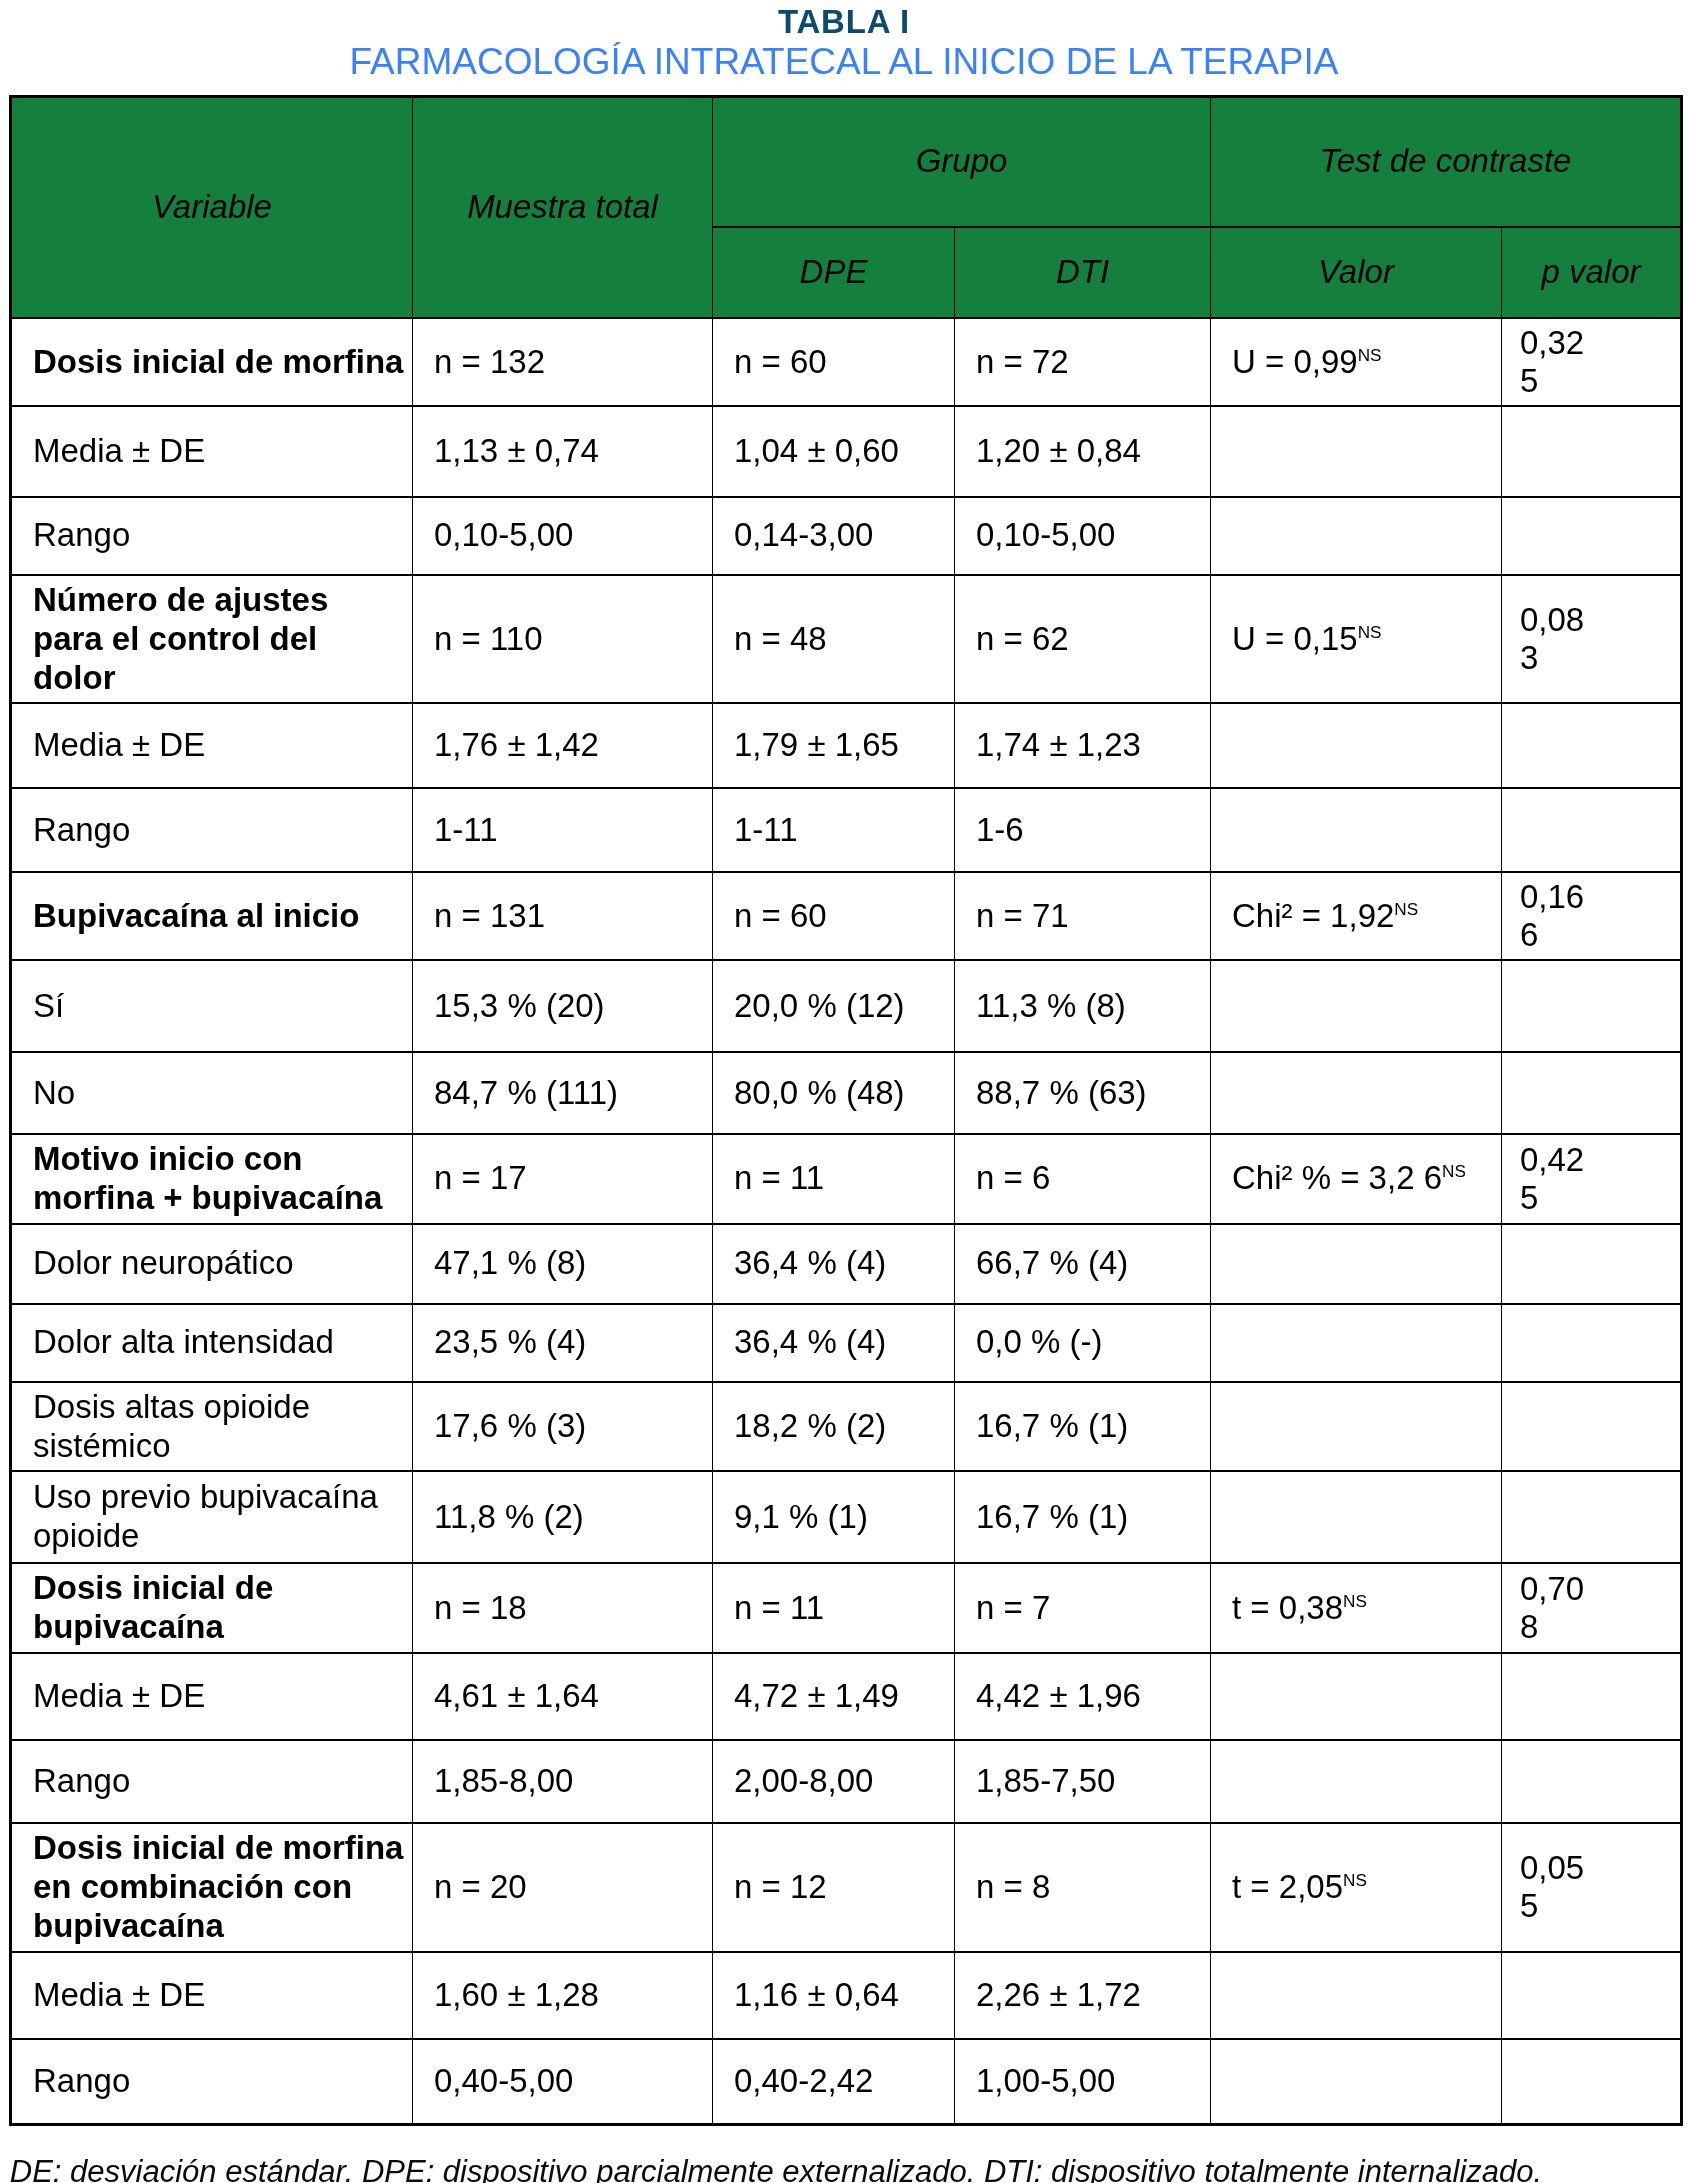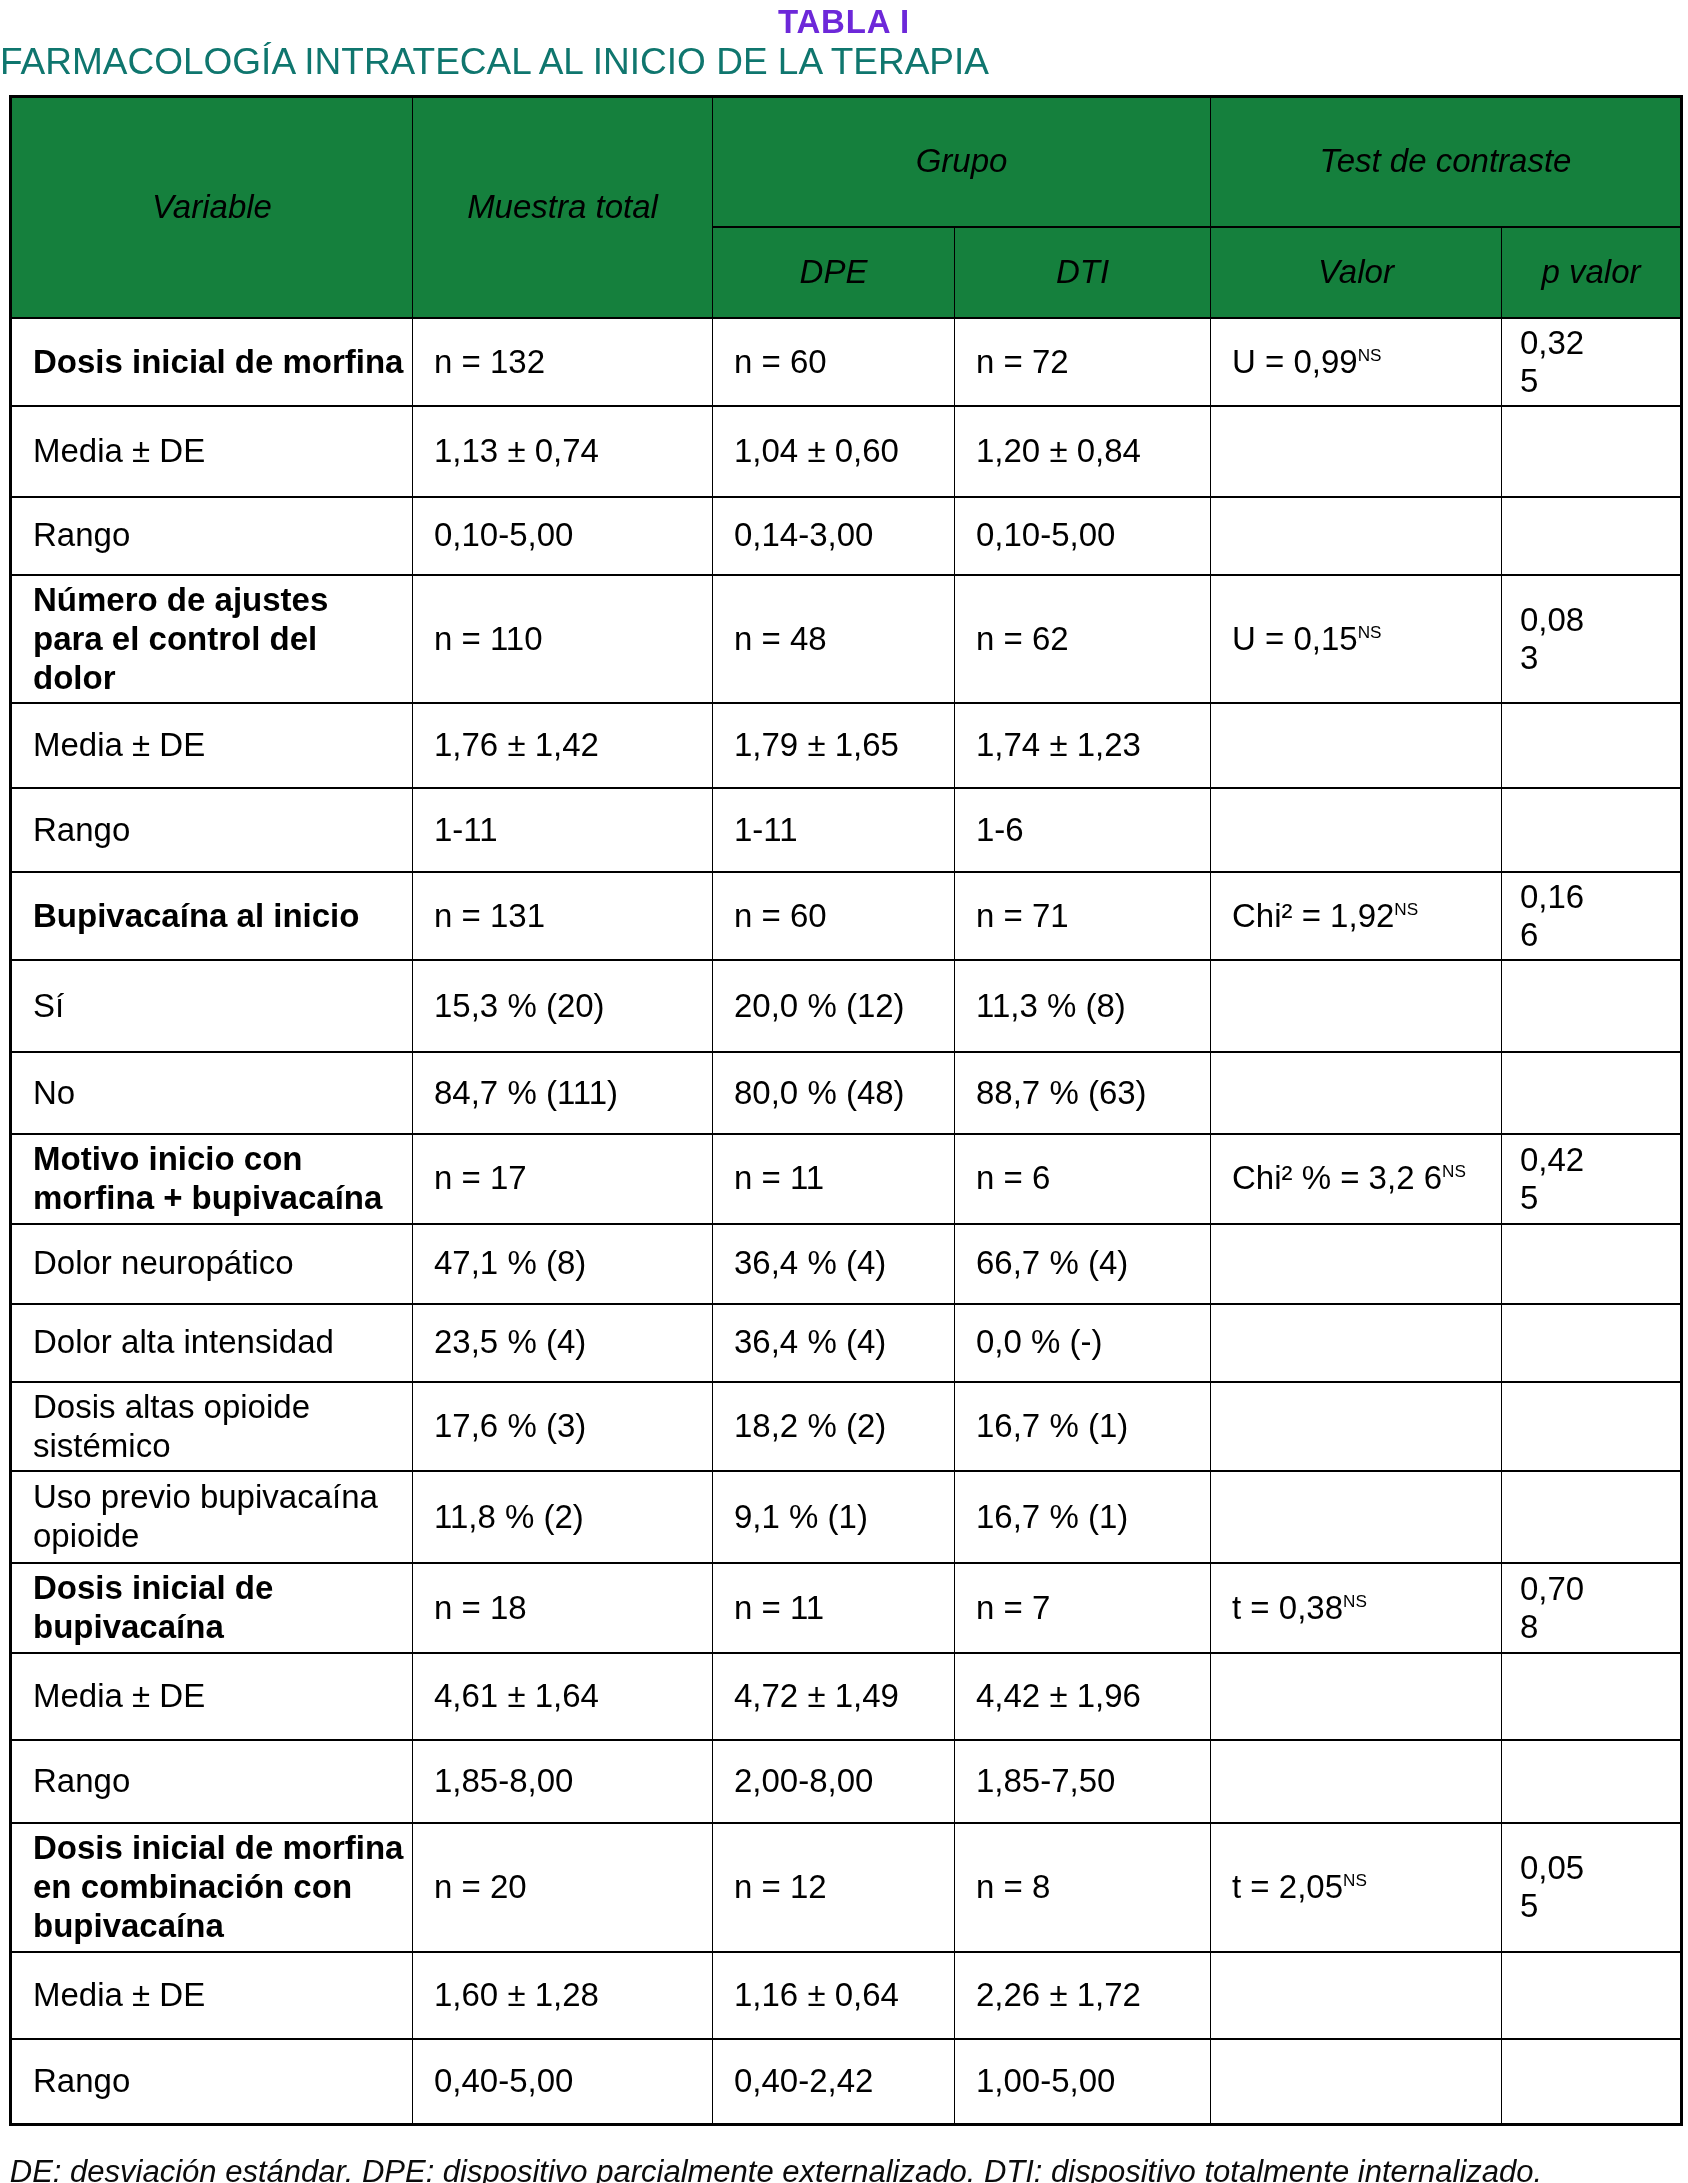--- a/index.html
+++ b/index.html
@@ -5,24 +5,24 @@
   html, body { margin:0; padding:0; background:#ffffff; }
   body {
     width:1688px; height:2183px;
     font-family:"Liberation Sans", sans-serif;
     color:#000;
     -webkit-font-smoothing:antialiased;
   }
   .title-block { padding-top:4.9px; }
   .table-title {
     text-align:center; font-weight:bold; font-size:33px;
-    color:#6d28d9; letter-spacing:0.8px; line-height:1.05;
+    color:#0c4a6e; letter-spacing:0.8px; line-height:1.05;
   }
   .table-subtitle {
-    text-align:left; font-size:37px; color:#0f766e;
+    text-align:center; font-size:37px; color:#3b82f6;
     letter-spacing:0px; line-height:1.05; margin-top:3.3px;
   }
   table.data {
     border-collapse:collapse; table-layout:fixed;
     width:1671px; margin:13px 0 0 9px;
     border:3.3px solid #000;
   }
   th, td {
     border:1.6px solid #000;
     border-top-width:2.4px; border-bottom-width:2.4px;

